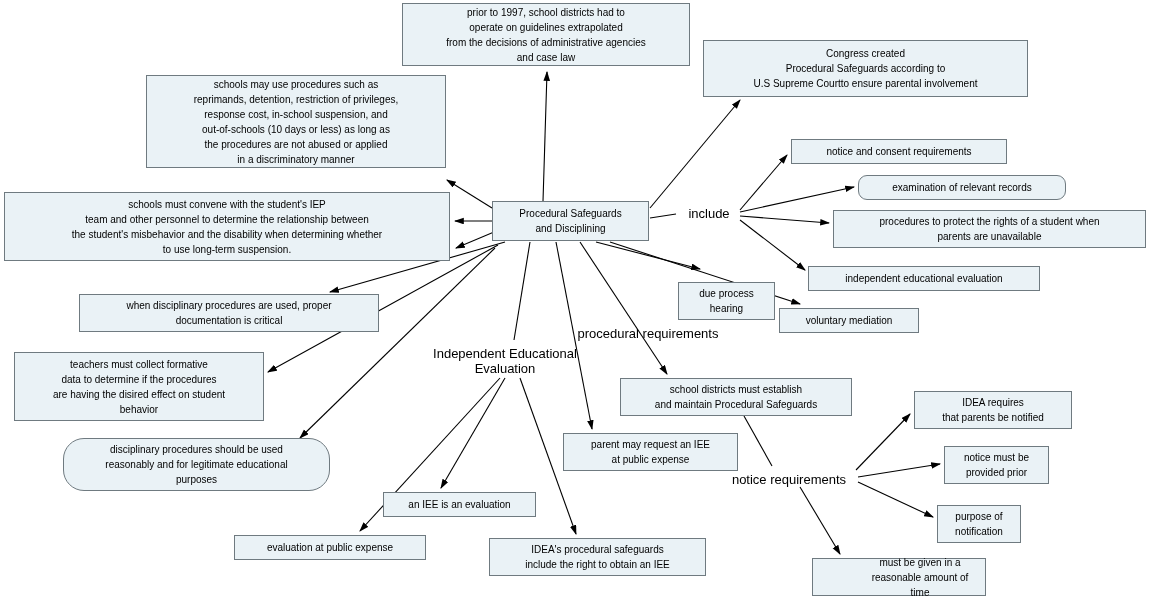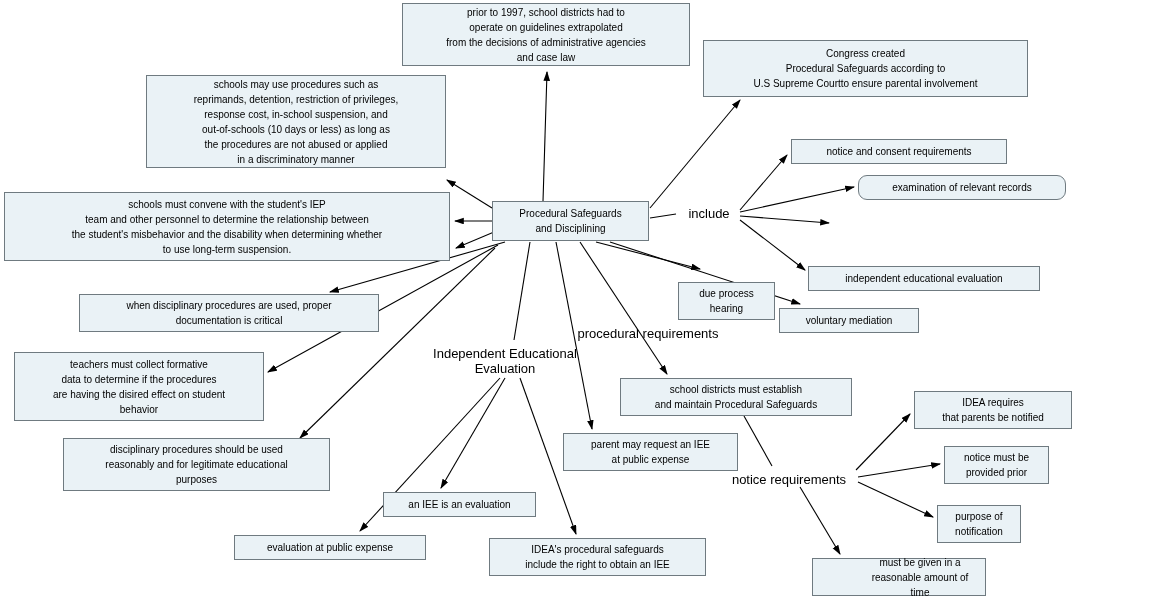--- a/index.html
+++ b/index.html
@@ -126,39 +126,41 @@
   <div class="node" style="left:146px;top:75px;width:300px;height:93px;">schools may use procedures such as
 reprimands, detention, restriction of privileges,
 response cost, in-school suspension, and
 out-of-schools (10 days or less) as long as
 the procedures are not abused or applied
 in a discriminatory manner</div>
   <div class="node" style="left:791px;top:139px;width:216px;height:25px;">notice and consent requirements</div>
   <div class="node" style="left:858px;top:175px;width:208px;height:25px;border-radius:9px;">examination of relevant records</div>
   <div class="node" style="left:492px;top:201px;width:157px;height:40px;">Procedural Safeguards
 and Disciplining</div>
+  <div class="node" style="left:833px;top:210px;width:313px;height:38px;">procedures to protect the rights of a student when
+parents are unavailable</div>
   <div class="node" style="left:4px;top:192px;width:446px;height:69px;">schools must convene with the student's IEP
 team and other personnel to determine the relationship between
 the student's misbehavior and the disability when determining whether
 to use long-term suspension.</div>
   <div class="node" style="left:808px;top:266px;width:232px;height:25px;">independent educational evaluation</div>
   <div class="node" style="left:678px;top:282px;width:97px;height:38px;">due process
 hearing</div>
   <div class="node" style="left:79px;top:294px;width:300px;height:38px;">when disciplinary procedures are used, proper
 documentation is critical</div>
   <div class="node" style="left:779px;top:308px;width:140px;height:25px;">voluntary mediation</div>
   <div class="node" style="left:14px;top:352px;width:250px;height:69px;">teachers must collect formative
 data to determine if the procedures
 are having the disired effect on student
 behavior</div>
   <div class="node" style="left:620px;top:378px;width:232px;height:38px;">school districts must establish
 and maintain Procedural Safeguards</div>
   <div class="node" style="left:914px;top:391px;width:158px;height:38px;">IDEA requires
 that parents be notified</div>
-  <div class="node" style="left:63px;top:438px;width:267px;height:53px;">disciplinary procedures should be used
+  <div class="node" style="left:63px;top:438px;width:267px;height:53px;border-radius:21px;">disciplinary procedures should be used
 reasonably and for legitimate educational
 purposes</div>
   <div class="node" style="left:563px;top:433px;width:175px;height:38px;">parent may request an IEE
 at public expense</div>
   <div class="node" style="left:944px;top:446px;width:105px;height:38px;">notice must be
 provided prior</div>
   <div class="node" style="left:937px;top:505px;width:84px;height:38px;">purpose of
 notification</div>
   <div class="node" style="left:383px;top:492px;width:153px;height:25px;">an IEE is an evaluation</div>
   <div class="node" style="left:234px;top:535px;width:192px;height:25px;">evaluation at public expense</div>

